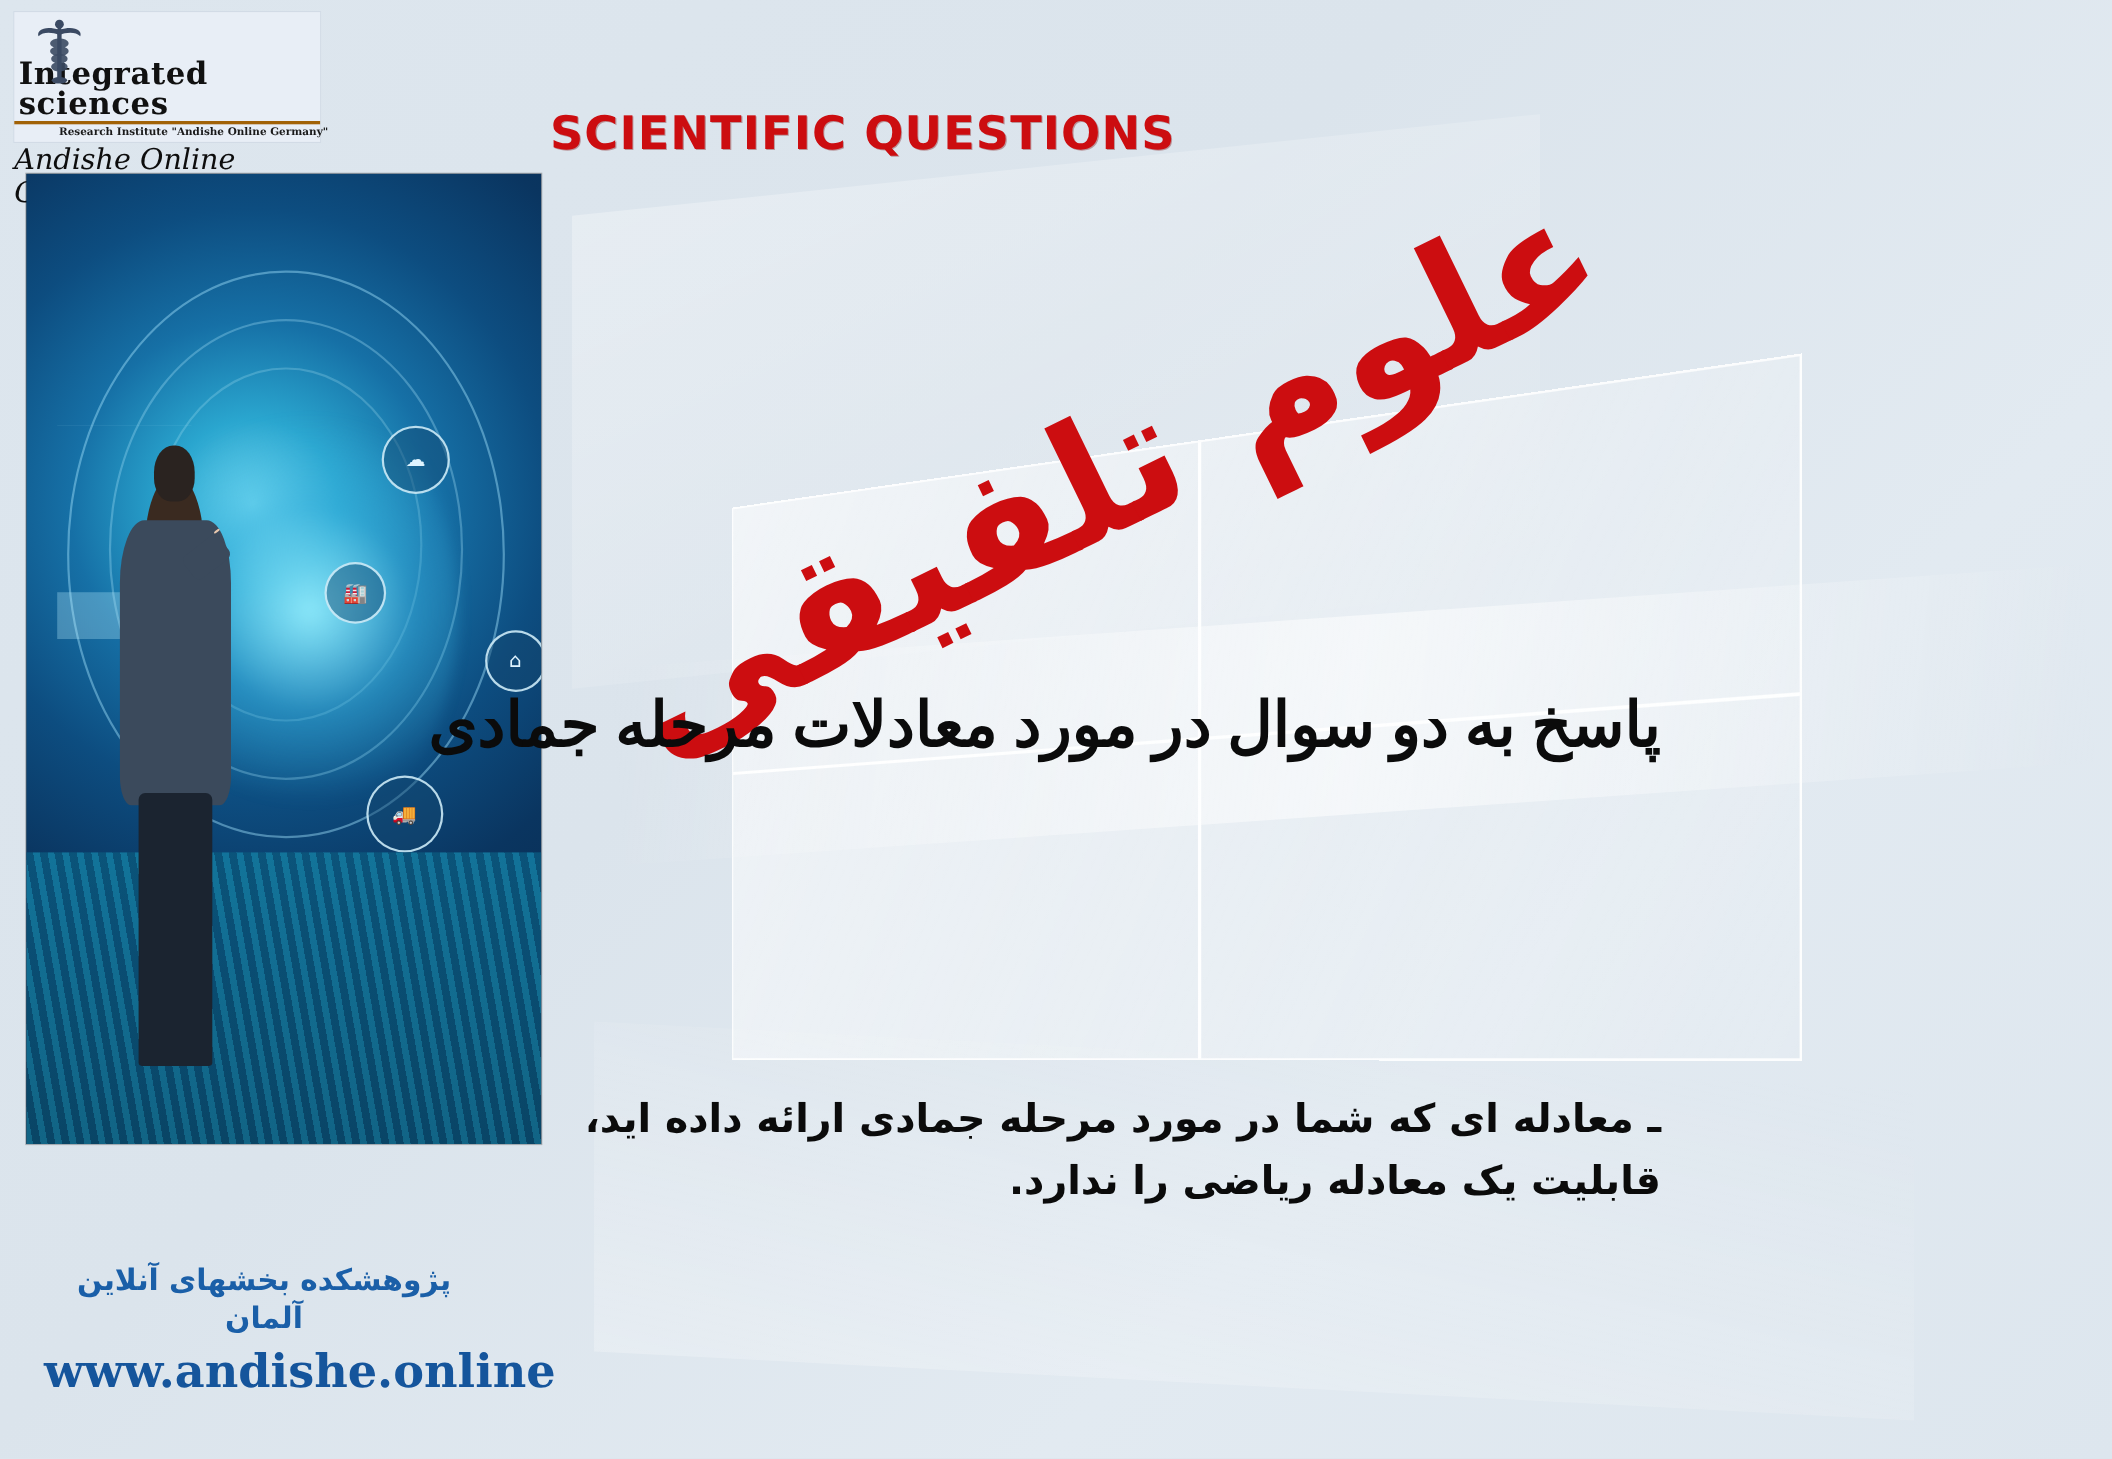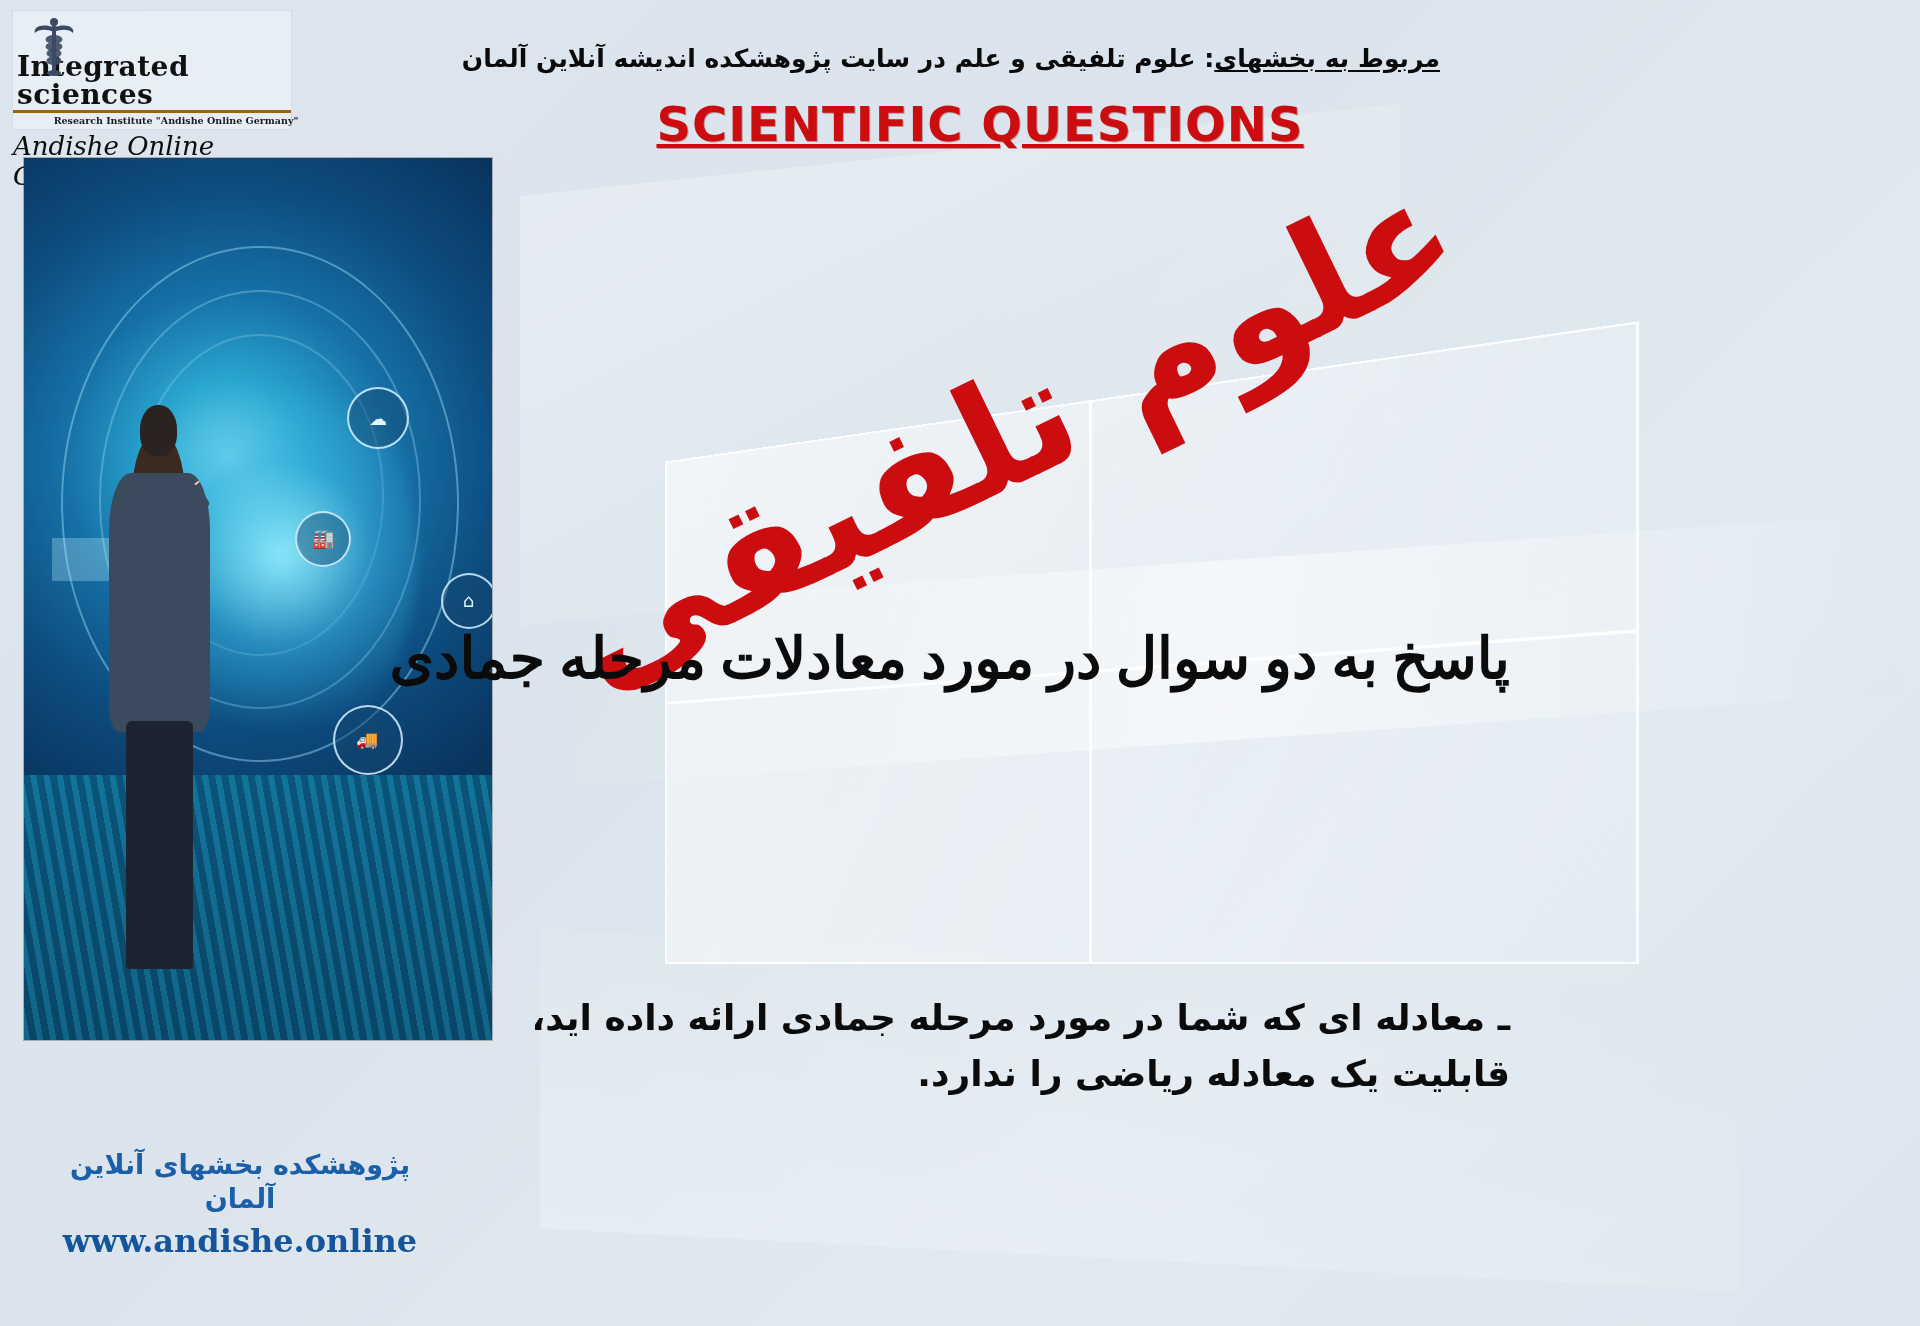--- a/index.html
+++ b/index.html
@@ -138,26 +138,25 @@
     direction:rtl;
     font-family:"DejaVu Sans","Liberation Sans",sans-serif;
     font-size:25px;font-weight:bold;color:#0a0a0a;
     white-space:nowrap;
   }
   #kicker .ul{text-decoration:underline;text-underline-offset:3px;}
 
   
   #title{
     position:absolute;left:500px;top:96px;width:960px;
-    text-align:center;
-    font-family:"DejaVu Sans","Liberation Sans",sans-serif;
-    font-weight:bold;font-size:48px;letter-spacing:1px;
+    text-align:left;
+    font-family:"DejaVu Sans","Liberation Sans",sans-serif;
+    font-weight:bold;font-size:42px;letter-spacing:1px;
     color:#cc0d10;
     text-shadow:1px 1px 0 rgba(120,0,0,.35);
-    text-decoration:underline;
   }
 
   
   #calligraphy{
     position:absolute;left:700px;top:250px;width:620px;height:360px;
     display:flex;align-items:center;justify-content:center;
     transform:rotate(-26deg);
     direction:rtl;
     font-family:"DejaVu Sans","Liberation Sans",sans-serif;
     font-weight:bold;
@@ -192,21 +191,21 @@
     text-align:center;direction:rtl;
     color:#1a5fa8;
   }
   #footer .fa{
     font-family:"DejaVu Sans","Liberation Sans",sans-serif;
     font-weight:bold;font-size:27px;line-height:1.25;
   }
   #footer .url{
     direction:ltr;
     font-family:"DejaVu Serif","Liberation Serif",serif;
-    font-weight:bold;font-size:32px;margin-top:6px;color:#15559c;
+    font-weight:bold;font-size:42px;margin-top:6px;color:#15559c;
   }
 </style>
 </head>
 <body>
 
 <div id="poster">
 
   <div class="winglass wg2"></div>
   <div class="winglass wg1">
     <div class="wg-v"></div>
@@ -248,21 +247,20 @@
       <div class="ph-head"></div>
       <div class="ph-body">
         <div class="ph-arm">
           <div class="ph-hand"></div>
         </div>
       </div>
       <div class="ph-legs"></div>
     </div>
   </div>
 
-  <div id="kicker"><span class="ul">مربوط به بخشهای</span><span>: علوم تلفیقی و علم در سایت پژوهشکده اندیشه آنلاین آلمان</span></div>
 
   <div id="title">SCIENTIFIC QUESTIONS</div>
 
   <div id="calligraphy">علوم تلفیقی</div>
 
   <div id="subtitle">پاسخ به دو سوال در مورد معادلات مرحله جمادی</div>
 
   <div id="bullets">
     <p>ـ معادله ای که شما در مورد مرحله جمادی ارائه داده اید، قابلیت یک معادله ریاضی را ندارد.</p>
   </div>

